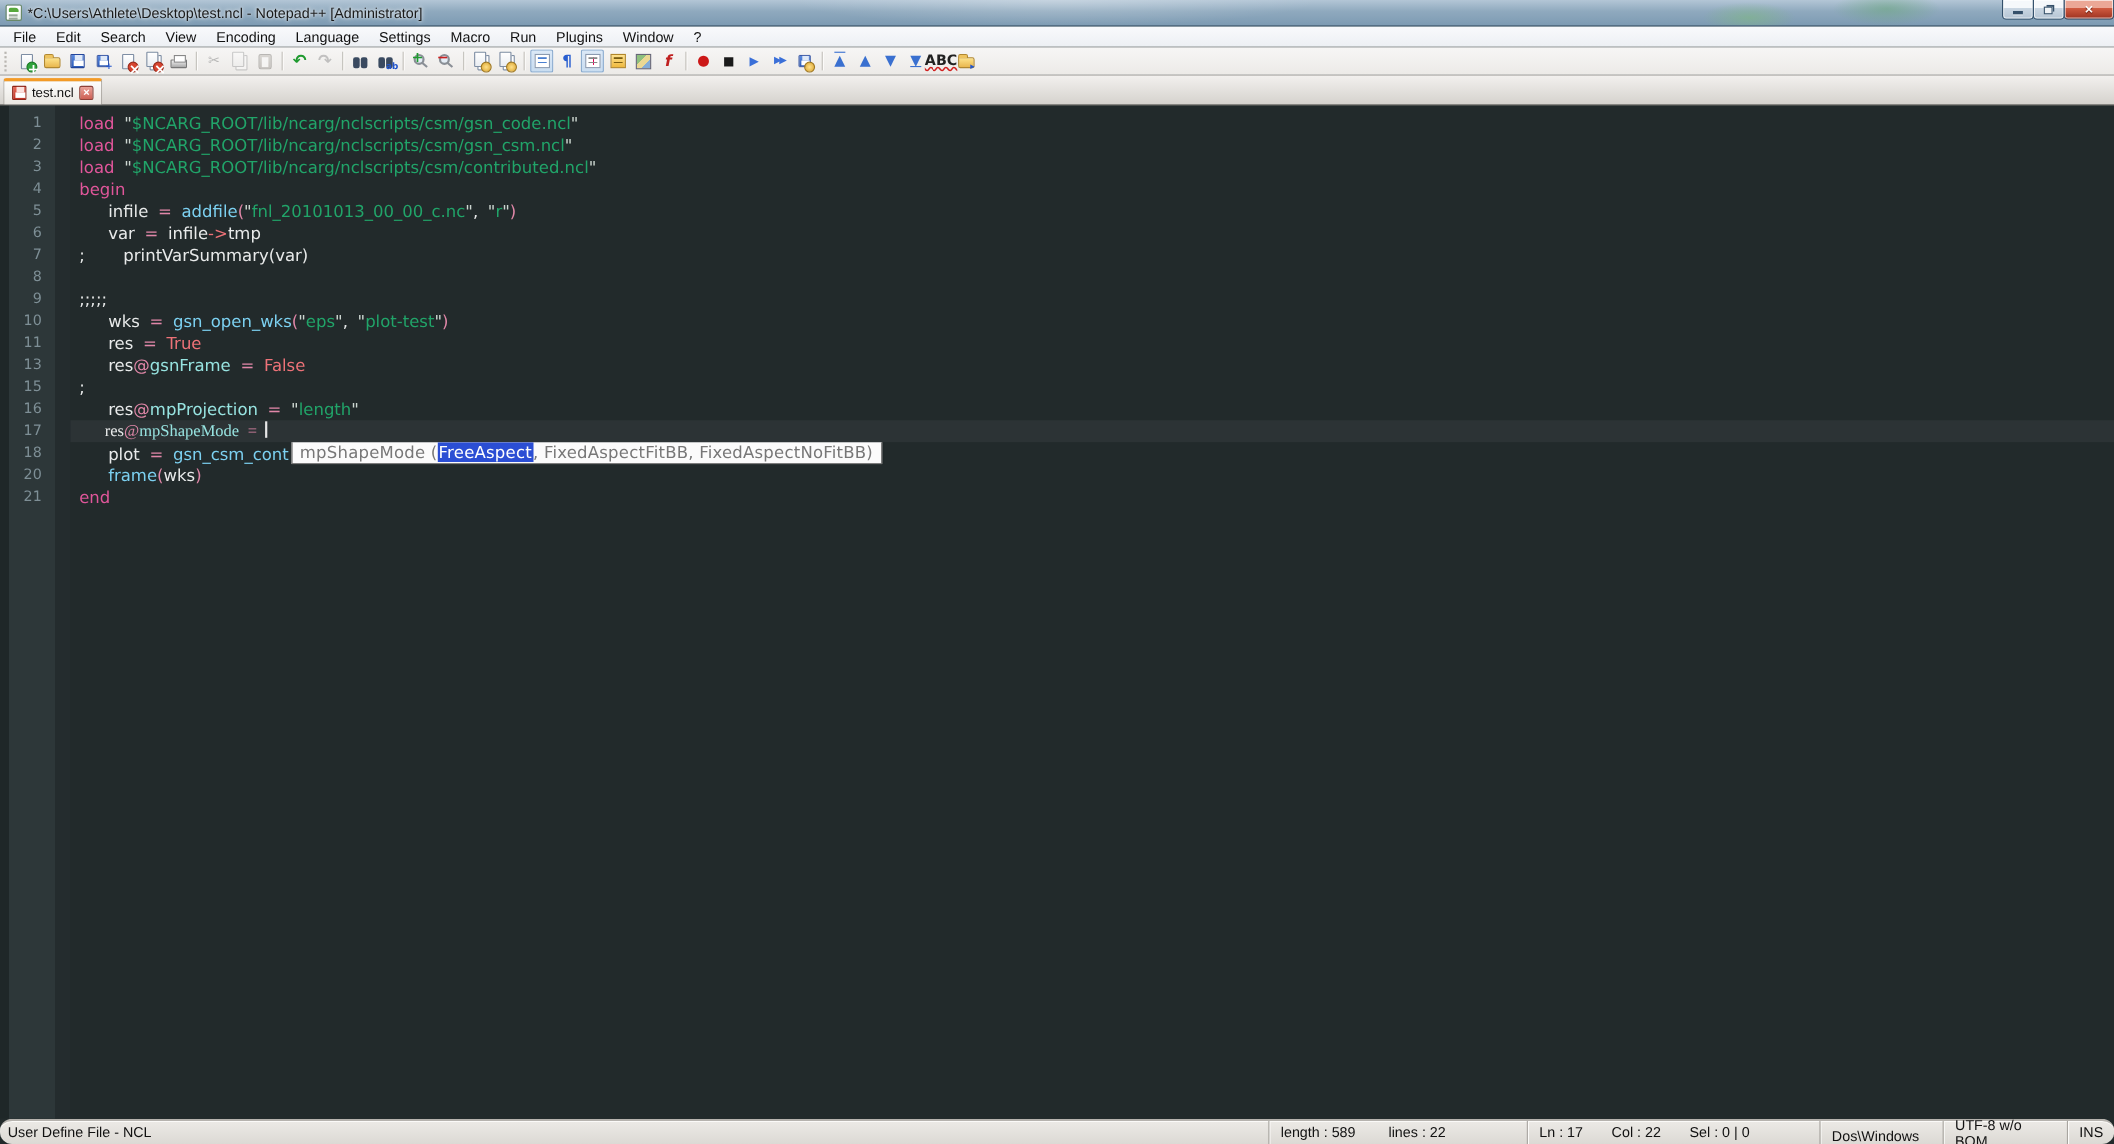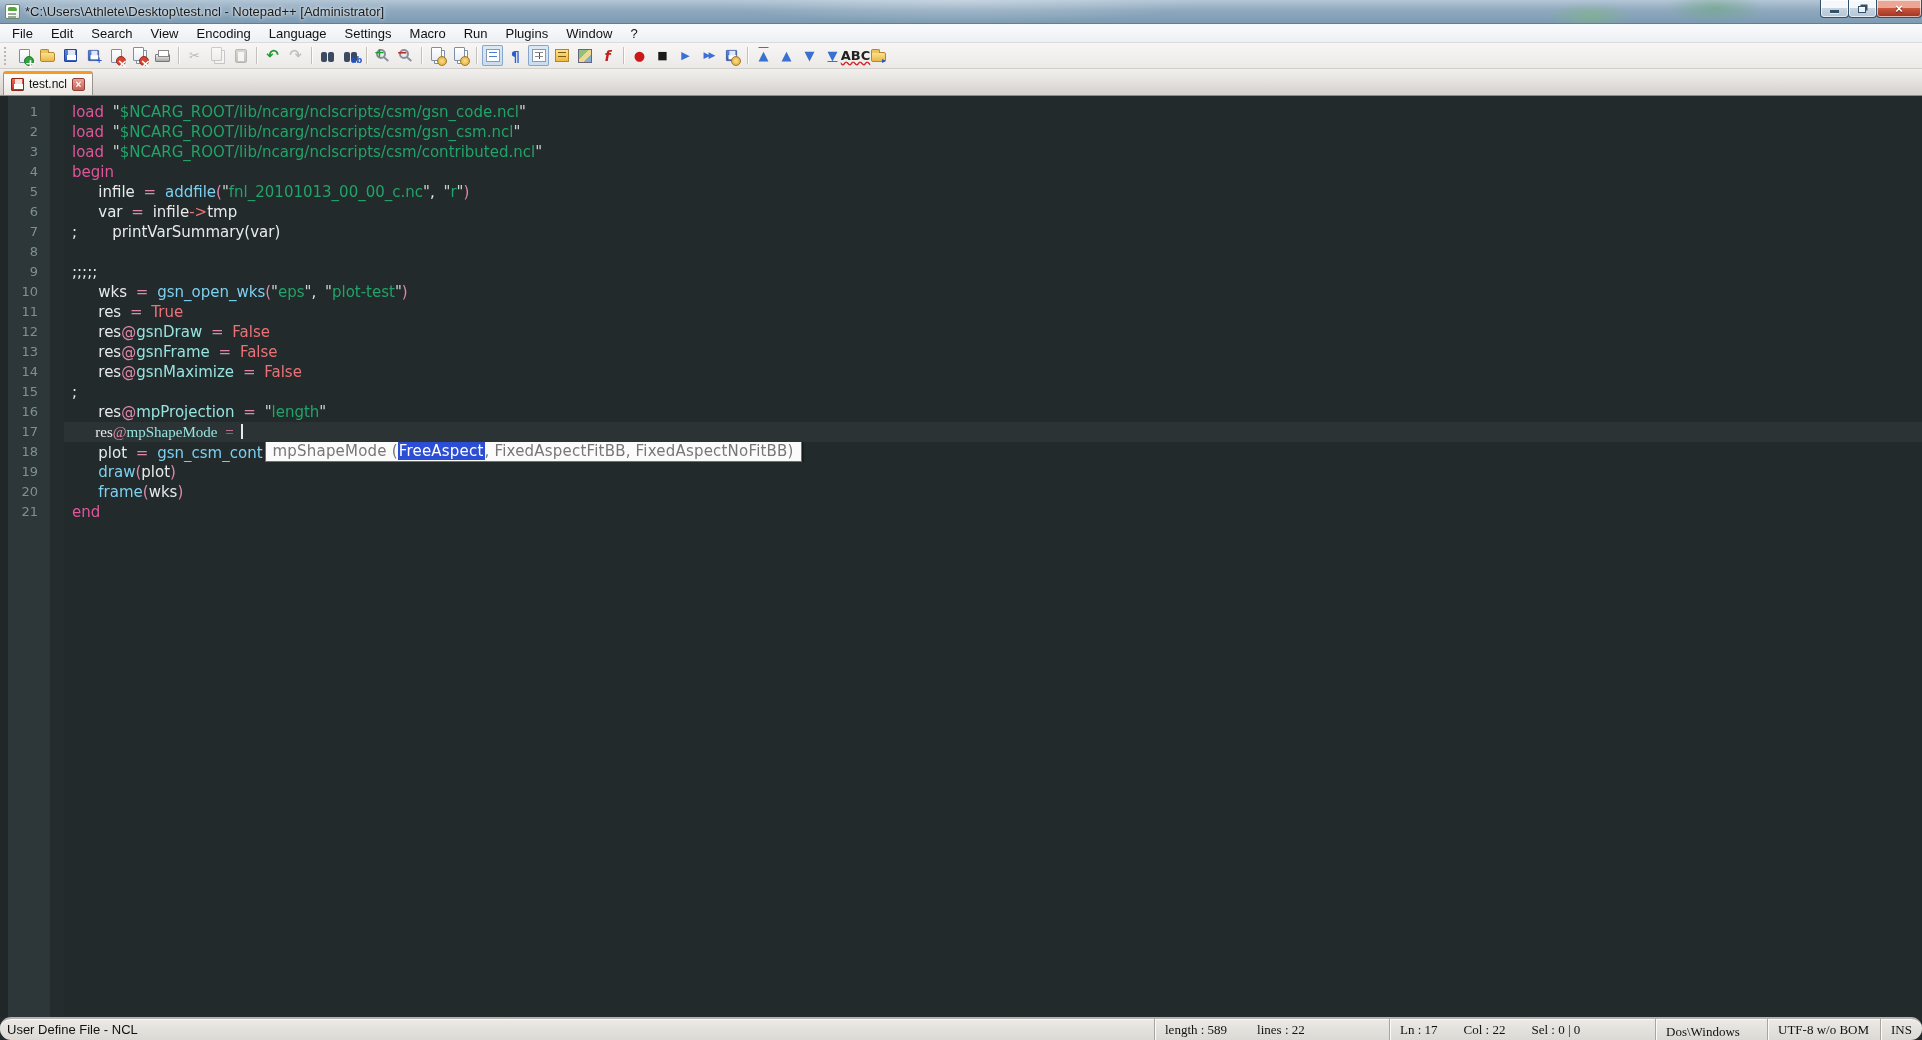--- a/index.html
+++ b/index.html
@@ -98,21 +98,21 @@
   .tk-o { color:#e087a8; }
   .caret { display:inline-block; width:1.5px; height:15px; background:#e8e8e8; vertical-align:-2px; }
   .calltip { display:inline-block; margin-left:2px; transform:translateY(-2px); height:22px; line-height:20px;
     background:#fbfbfb; border:1px solid #6f6f6f; box-shadow:1px 1px 2px rgba(0,0,0,.5);
     padding:0 7px; font-size:15px; color:#777; word-spacing:0; letter-spacing:.2px; }
   .ct-param { background:#2b4ed4; color:#fff; padding:0 1px; }
 
   
   .statusbar { height:23px; flex:0 0 23px; background:linear-gradient(#eceae6,#dcd9d4); border-top:2px solid #b6b3ae; box-shadow:inset 0 1px 0 #fbfaf8; display:flex; align-items:center; font-size:13px; color:#111;border-radius:11px; }
   .sb-doc { flex:1 1 auto; padding-left:7px; }
-  .sb-panel { height:100%; display:flex; align-items:center; padding:0 10px; border-left:1px solid #a8a5a0; box-shadow:inset 1px 0 0 #fbfaf8;font-family:Liberation Serif, serif; }
+  .sb-panel { height:100%; display:flex; align-items:center; padding:0 10px; border-left:1px solid #a8a5a0; box-shadow:inset 1px 0 0 #fbfaf8; }
   .sb-size { flex:0 0 235px; } .sb-size span:first-child { margin-right:30px; }
   .sb-pos { flex:0 0 266px; } .sb-pos span { margin-right:26px; } .sb-pos span:last-child { margin-right:0; }
   .sb-eol { flex:0 0 112px;align-items:flex-end; } .sb-enc { flex:0 0 113px; }
   .sb-ins { flex:0 0 42px; justify-content:center; }
 </style>
 </head>
 <body>
 
 <div class="window">
 
@@ -322,50 +322,38 @@
       </div>
       <div class="row">
         <span class="ln">10</span>
         <span class="lt"><span class="tk-d">   wks </span><span class="tk-o">=</span><span class="tk-d"> </span><span class="tk-f">gsn_open_wks</span><span class="tk-o">(</span><span class="tk-q">"</span><span class="tk-s">eps</span><span class="tk-q">"</span><span class="tk-d">, </span><span class="tk-q">"</span><span class="tk-s">plot-test</span><span class="tk-q">"</span><span class="tk-o">)</span></span>
       </div>
       <div class="row">
         <span class="ln">11</span>
         <span class="lt"><span class="tk-d">   res </span><span class="tk-o">=</span><span class="tk-d"> </span><span class="tk-v">True</span></span>
       </div>
       <div class="row">
-        <span class="ln">12</span>
-        <span class="lt"><span class="tk-d">   res</span><span class="tk-o">@</span><span class="tk-a">gsnDraw</span><span class="tk-d"> </span><span class="tk-o">=</span><span class="tk-d"> </span><span class="tk-v">False</span></span>
-      </div>
-      <div class="row">
         <span class="ln">13</span>
         <span class="lt"><span class="tk-d">   res</span><span class="tk-o">@</span><span class="tk-a">gsnFrame</span><span class="tk-d"> </span><span class="tk-o">=</span><span class="tk-d"> </span><span class="tk-v">False</span></span>
-      </div>
-      <div class="row">
-        <span class="ln">14</span>
-        <span class="lt"><span class="tk-d">   res</span><span class="tk-o">@</span><span class="tk-a">gsnMaximize</span><span class="tk-d"> </span><span class="tk-o">=</span><span class="tk-d"> </span><span class="tk-v">False</span></span>
       </div>
       <div class="row">
         <span class="ln">15</span>
         <span class="lt"><span class="tk-c">;</span></span>
       </div>
       <div class="row">
         <span class="ln">16</span>
         <span class="lt"><span class="tk-d">   res</span><span class="tk-o">@</span><span class="tk-a">mpProjection</span><span class="tk-d"> </span><span class="tk-o">=</span><span class="tk-d"> </span><span class="tk-q">"</span><span class="tk-s">length</span><span class="tk-q">"</span></span>
       </div>
       <div class="row current">
         <span class="ln">17</span>
         <span class="lt"><span class="tk-d">   res</span><span class="tk-o">@</span><span class="tk-a">mpShapeMode</span><span class="tk-d"> </span><span class="tk-o">=</span><span class="tk-d"> </span><span class="caret"></span></span>
       </div>
       <div class="row">
         <span class="ln">18</span>
         <span class="lt"><span class="tk-d">   plot </span><span class="tk-o">=</span><span class="tk-d"> </span><span class="tk-f">gsn_csm_cont</span><span class="calltip"><span>mpShapeMode (</span><span class="ct-param">FreeAspect</span><span>, FixedAspectFitBB, FixedAspectNoFitBB)</span></span></span>
-      </div>
-      <div class="row">
-        <span class="ln">19</span>
-        <span class="lt"><span class="tk-d">   </span><span class="tk-f">draw</span><span class="tk-o">(</span><span class="tk-d">plot</span><span class="tk-o">)</span></span>
       </div>
       <div class="row">
         <span class="ln">20</span>
         <span class="lt"><span class="tk-d">   </span><span class="tk-f">frame</span><span class="tk-o">(</span><span class="tk-d">wks</span><span class="tk-o">)</span></span>
       </div>
       <div class="row">
         <span class="ln">21</span>
         <span class="lt"><span class="tk-k">end</span></span>
       </div>
     </div>

